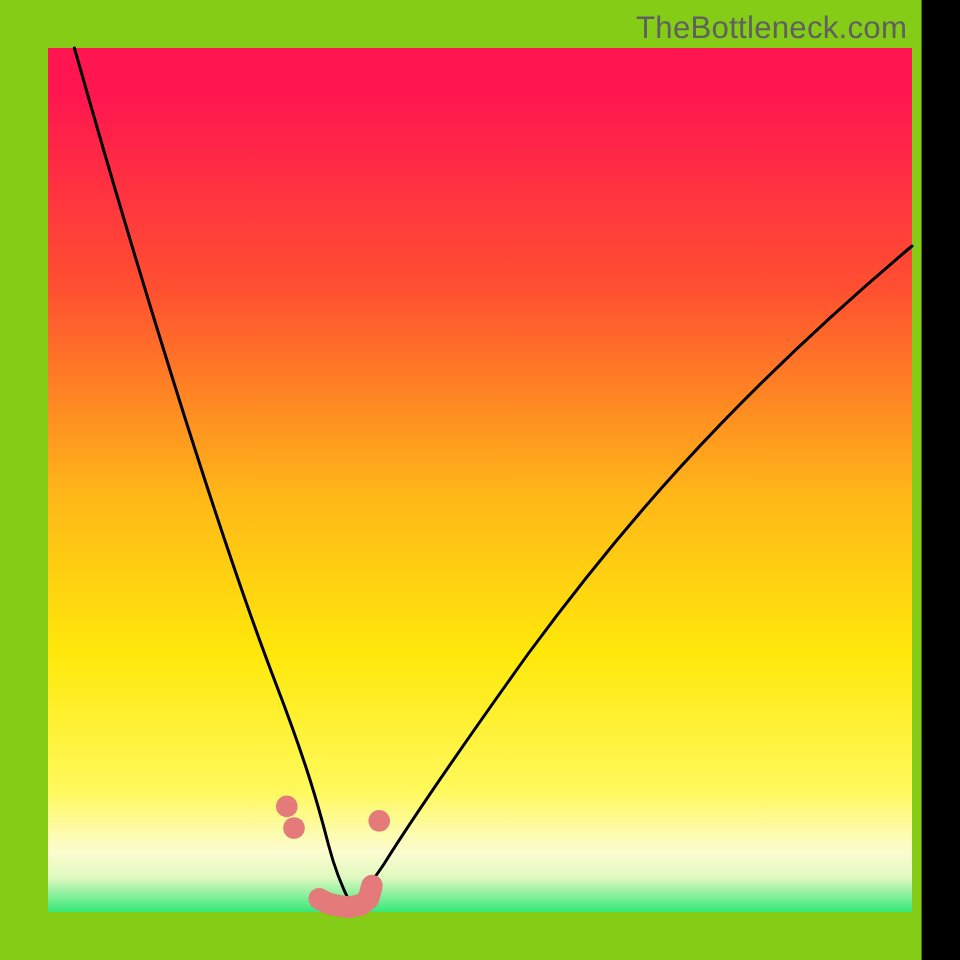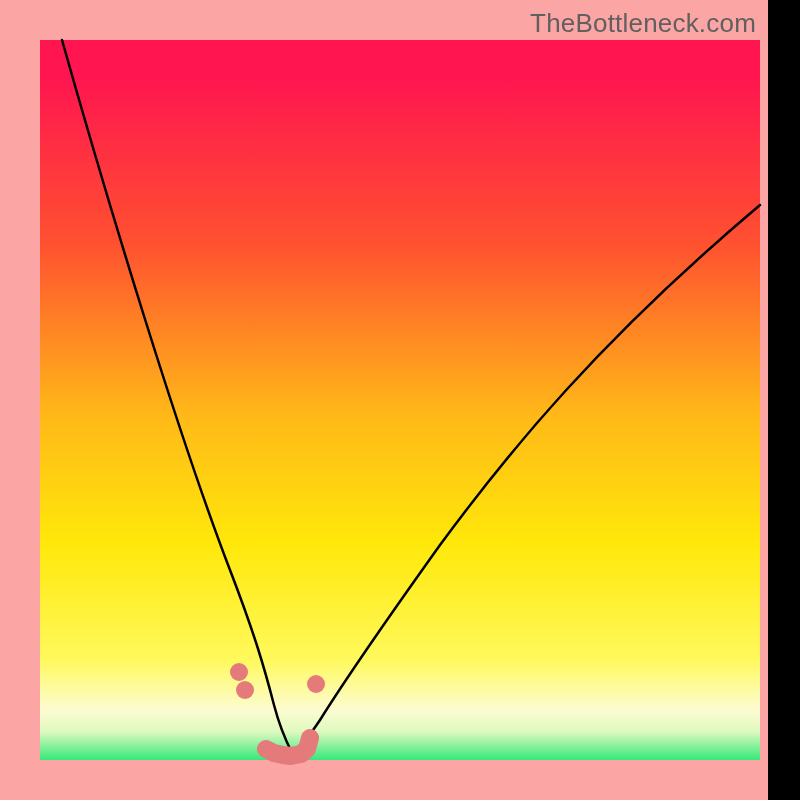--- a/index.html
+++ b/index.html
@@ -9,21 +9,21 @@
     height: 800px;
     background: #000000;
     overflow: hidden;
   }
   .frame {
     position: absolute;
     left: 0;
     top: 0;
     width: 768px;
     height: 800px;
-    background: #fca5a5;
+    background: #84cc16;
   }
   .plot-area {
     position: absolute;
     left: 40px;
     top: 40px;
     width: 720px;
     height: 720px;
     background: linear-gradient(to bottom,
       #ff1550 0%,
       #ff1550 5%,

